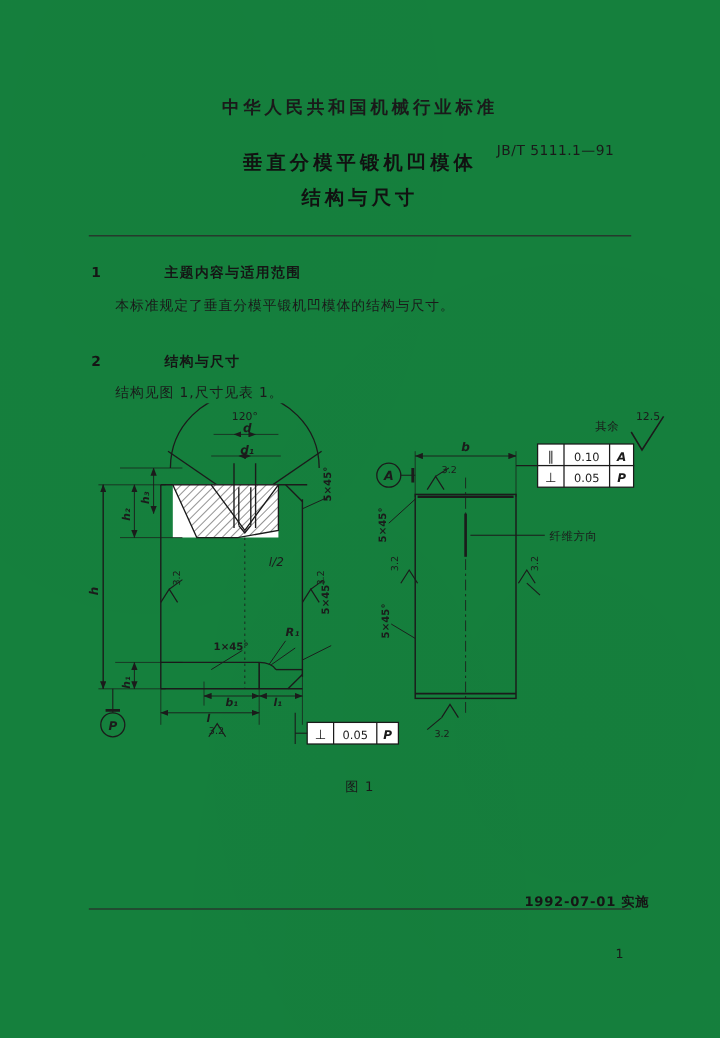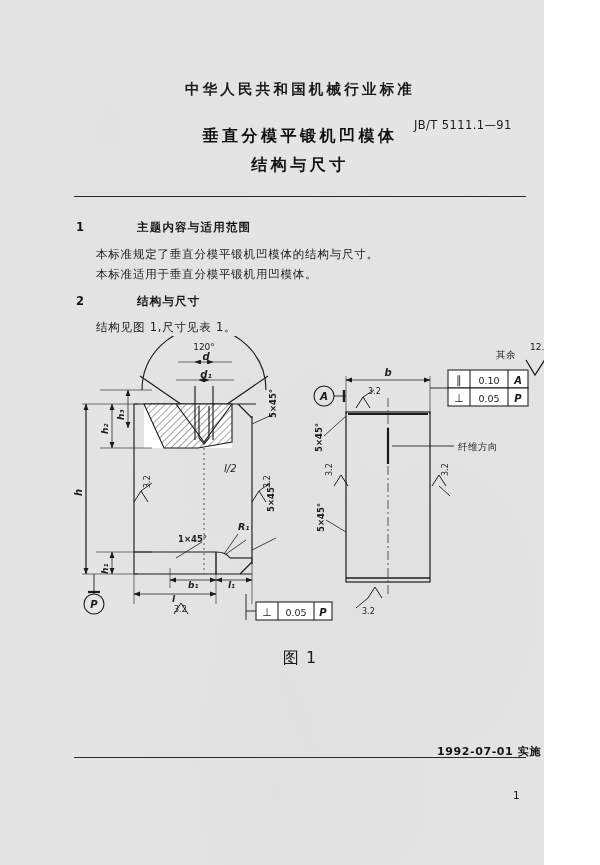--- a/index.html
+++ b/index.html
@@ -6,23 +6,23 @@
   html, body {
     margin: 0;
     padding: 0;
     background: #ffffff;
   }
   body {
     font-family: "DejaVu Sans", "Liberation Sans", sans-serif;
   }
   .page {
     position: relative;
-    width: 544px;
+    width: 600px;
     height: 865px;
-    background: #e5e5e5;
+    background: #15803d;
     overflow: hidden;
   }
   
   .paper-tint {
     position: absolute;
     inset: 0;
     background:
       radial-gradient(ellipse at 20% 15%, rgba(0,0,0,0.012) 0%, rgba(0,0,0,0) 55%),
       radial-gradient(ellipse at 80% 70%, rgba(0,0,0,0.014) 0%, rgba(0,0,0,0) 60%),
       radial-gradient(ellipse at 50% 95%, rgba(0,0,0,0.010) 0%, rgba(0,0,0,0) 50%);
@@ -113,21 +113,21 @@
     left: 56px;
     width: 500px;
     height: 320px;
   }
   .fig-cap {
     position: absolute;
     top: 648px;
     left: 0;
     width: 600px;
     text-align: center;
-    font-size: 16px;
+    font-size: 11px;
     color: #1a1a1a;
     letter-spacing: 1px;
   }
 
   
   .rule-bot {
     position: absolute;
     top: 757px;
     left: 74px;
     width: 452px;
@@ -173,21 +173,20 @@
 
   <div class="hdr-org">中华人民共和国机械行业标准</div>
   <div class="hdr-stdno">JB/T 5111.1—91</div>
   <div class="hdr-title1">垂直分模平锻机凹模体</div>
   <div class="hdr-title2">结构与尺寸</div>
   <div class="rule-top"></div>
 
   <div class="sec-n" style="top:220px; left:76px;">1</div>
   <div class="sec-h" style="top:220px; left:95px;">主题内容与适用范围</div>
   <div class="body-p" style="top:247px; left:96px;text-align:center;">本标准规定了垂直分模平锻机凹模体的结构与尺寸。</div>
-  <div class="body-p" style="top:267px; left:96px;">本标准适用于垂直分模平锻机用凹模体。</div>
 
   <div class="sec-n" style="top:294px; left:76px;">2</div>
   <div class="sec-h" style="top:294px; left:95px;">结构与尺寸</div>
   <div class="body-p" style="top:320px; left:96px;">结构见图 1,尺寸见表 1。</div>
 
   <div class="figure">
     <svg width="500" height="320" viewBox="0 0 500 320" xmlns="http://www.w3.org/2000/svg">
       <defs>
         <pattern id="hatch" width="5" height="5" patternTransform="rotate(45)" patternUnits="userSpaceOnUse">
           <line x1="0" y1="0" x2="0" y2="5" stroke="#1b1b1b" stroke-width="0.8"></line>

